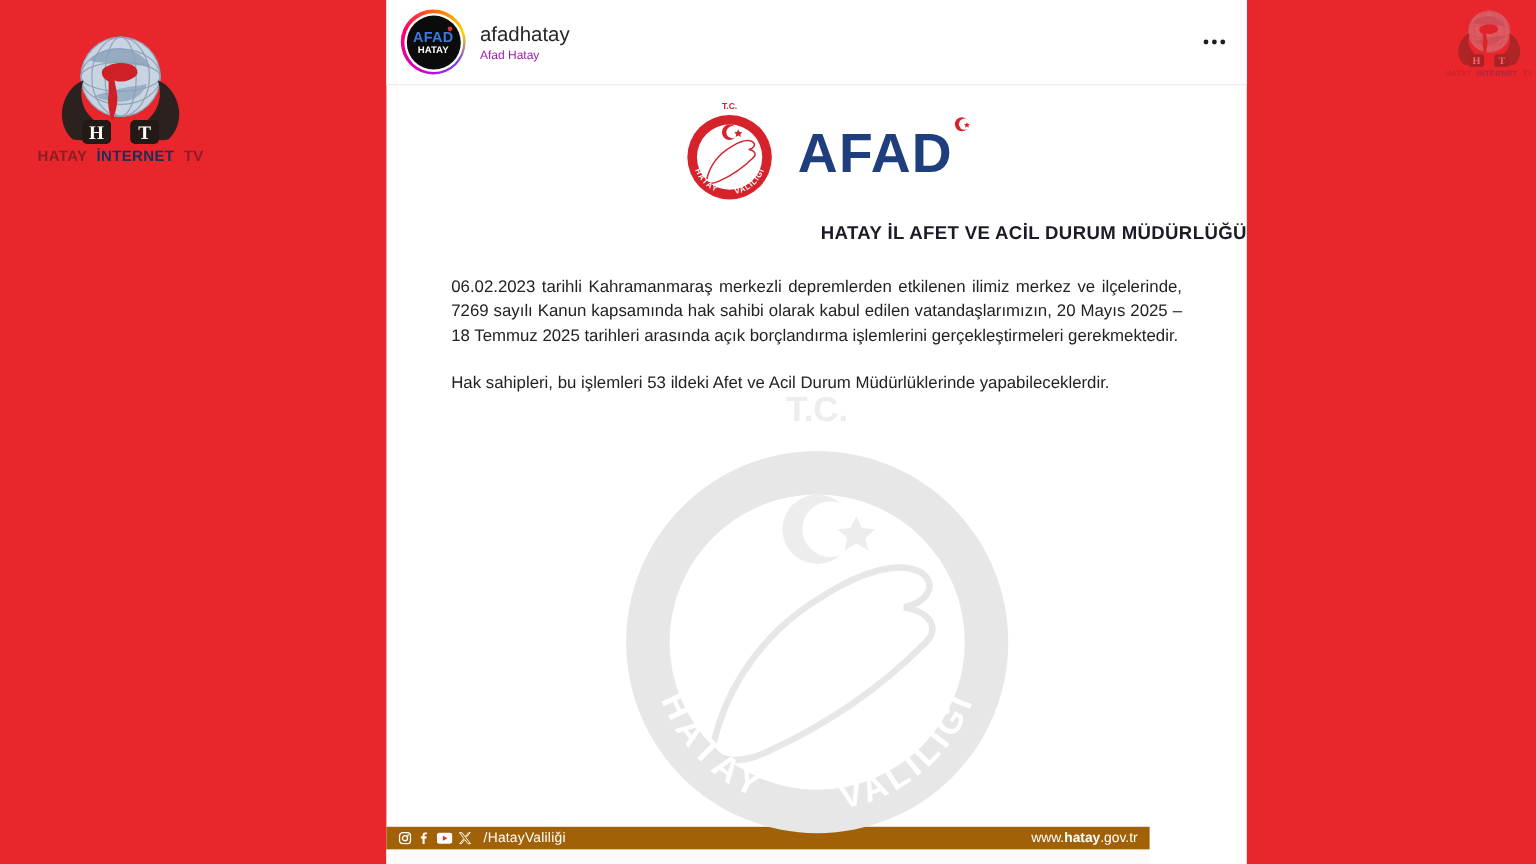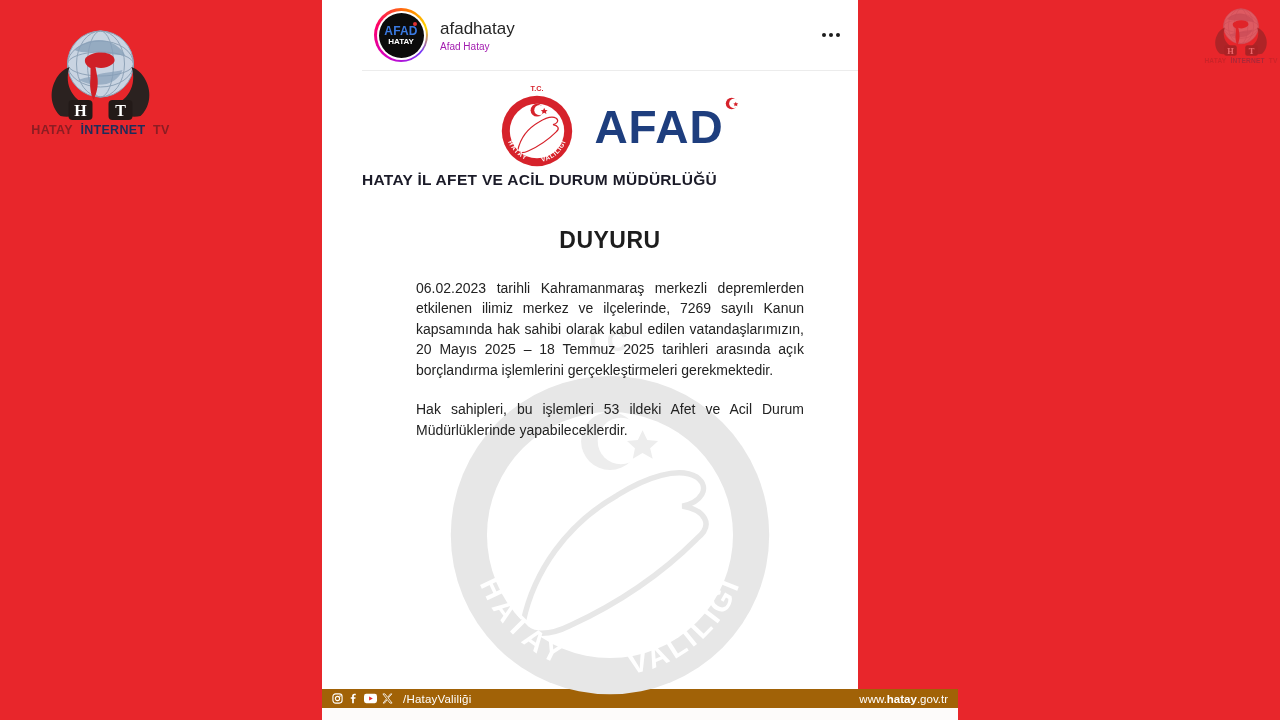--- a/index.html
+++ b/index.html
@@ -4,21 +4,21 @@
 <style>
   * { margin:0; padding:0; box-sizing:border-box; }
   html,body { width:1280px; height:720px; overflow:hidden; }
   body { background:#e8262b; font-family:"Liberation Sans", sans-serif; position:relative; }
 
   
   .hit-logo-wrap { position:absolute; left:28px; top:18px; width:145px; height:125px; }
   .hit-logo-ghost { position:absolute; left:1203px; top:2px; width:76px; height:66px; opacity:0.30; }
 
   
-  .card { position:absolute; left:322px; top:0; width:536px; height:720px; background:#ffffff;padding-left:40px; }
+  .card { position:absolute; left:322px; top:0; width:717px; height:720px; background:#ffffff; }
 
   
   .post-header { height:71px; display:flex; align-items:center; padding:0 14px 0 12px; border-bottom:1px solid #ececec; background:#fff; }
   .avatar-ring { width:54px; height:54px; border-radius:50%; flex:0 0 auto;
      background:conic-gradient(from 130deg, #7638fa, #d300c5 22%, #ff0069 45%, #ff7a00 68%, #ffd600 84%, #7638fa);
      display:flex; align-items:center; justify-content:center; }
   .avatar-gap { width:49px; height:49px; border-radius:50%; background:#fff; display:flex; align-items:center; justify-content:center; }
   .avatar-core { width:45px; height:45px; border-radius:50%; background:#0b0b0b; display:flex; flex-direction:column; align-items:center; justify-content:center; position:relative; }
   .avatar-core .l1 { color:#3a79e0; font-weight:bold; font-size:12px; letter-spacing:.2px; line-height:12px; }
   .avatar-core .l2 { color:#ffffff; font-weight:bold; font-size:8px; line-height:9px; }
@@ -27,21 +27,21 @@
   .username { font-size:17px; font-weight:normal; color:#262626; }
   .displayname { font-size:10px; color:#a21caf; }
   .more-btn { margin-left:auto; display:flex; gap:3px; padding:6px 4px; cursor:pointer; }
   .more-btn i { width:4px; height:4px; border-radius:50%; background:#1c1c1c; }
 
   
   .post-body { position:relative; height:618px; }
   .logo-row { position:relative; z-index:2; display:flex; align-items:center; justify-content:center; gap:16px; padding-top:12px; }
   .afad-word { position:relative; color:#1e3e7e; font-weight:bold; font-size:46px; letter-spacing:1px; font-family:"Liberation Sans",sans-serif; }
   .afad-crescent { position:absolute; top:-4px; right:-16px; }
-  .org-title { position:relative; z-index:2; text-align:left; margin-top:0; font-size:15.5px; font-weight:bold; color:#1b1b28; letter-spacing:.3px; }
+  .org-title { position:relative; z-index:2; text-align:right; margin-top:15px; font-size:15.5px; font-weight:bold; color:#1b1b28; letter-spacing:.3px; }
   .duyuru { position:relative; z-index:2; text-align:center; margin-top:38px; font-size:23px; font-weight:bold; color:#1d1d1d; letter-spacing:.5px; }
   .paras { position:relative; z-index:2; margin-top:24px; padding:0 54px; }
   .paras p { font-size:14px; line-height:1.46; color:#222222; text-align:justify; margin-bottom:19px; }
   .watermark { position:absolute; z-index:1; left:50%; top:247px; transform:translateX(-50%); width:398px; height:398px; }
 
   
   .post-footer { position:absolute; left:0; top:689px; width:636px; height:19px; background:#a16207; display:flex; align-items:center; padding:0 10px; }
   .social-icons { display:flex; align-items:center; gap:5px; }
   .social-handle { color:#ffffff; font-size:11.5px; margin-left:5px; letter-spacing:.2px; }
   .website { margin-left:auto; color:#ffffff; font-size:11.5px; }
@@ -161,21 +161,20 @@
         <svg class="afad-crescent" width="15" height="15" viewBox="0 0 16 16">
           <circle cx="7" cy="8" r="6.2" fill="#d6222b"></circle>
           <circle cx="9.4" cy="8" r="5" fill="#ffffff"></circle>
           <path d="M11.5 6.2 l.8 1.6 1.8.2 -1.3 1.2 .4 1.8 -1.7 -1 -1.6 1 .3 -1.8 -1.3 -1.2 1.8 -.2 Z" fill="#d6222b"></path>
         </svg>
       </div>
     </div>
 
     <div class="org-title">HATAY İL AFET VE ACİL DURUM MÜDÜRLÜĞÜ</div>
 
-    <div class="duyuru">DUYURU</div>
 
     <div class="paras">
       <p>06.02.2023 tarihli Kahramanmaraş merkezli depremlerden etkilenen ilimiz merkez ve ilçelerinde, 7269 sayılı Kanun kapsamında hak sahibi olarak kabul edilen vatandaşlarımızın, 20 Mayıs 2025 – 18 Temmuz 2025 tarihleri arasında açık borçlandırma işlemlerini gerçekleştirmeleri gerekmektedir.</p>
       <p>Hak sahipleri, bu işlemleri 53 ildeki Afet ve Acil Durum Müdürlüklerinde yapabileceklerdir.</p>
     </div>
   </div>
 
   <div class="post-footer">
     <div class="social-icons">
       <svg width="11" height="11" viewBox="0 0 24 24">

